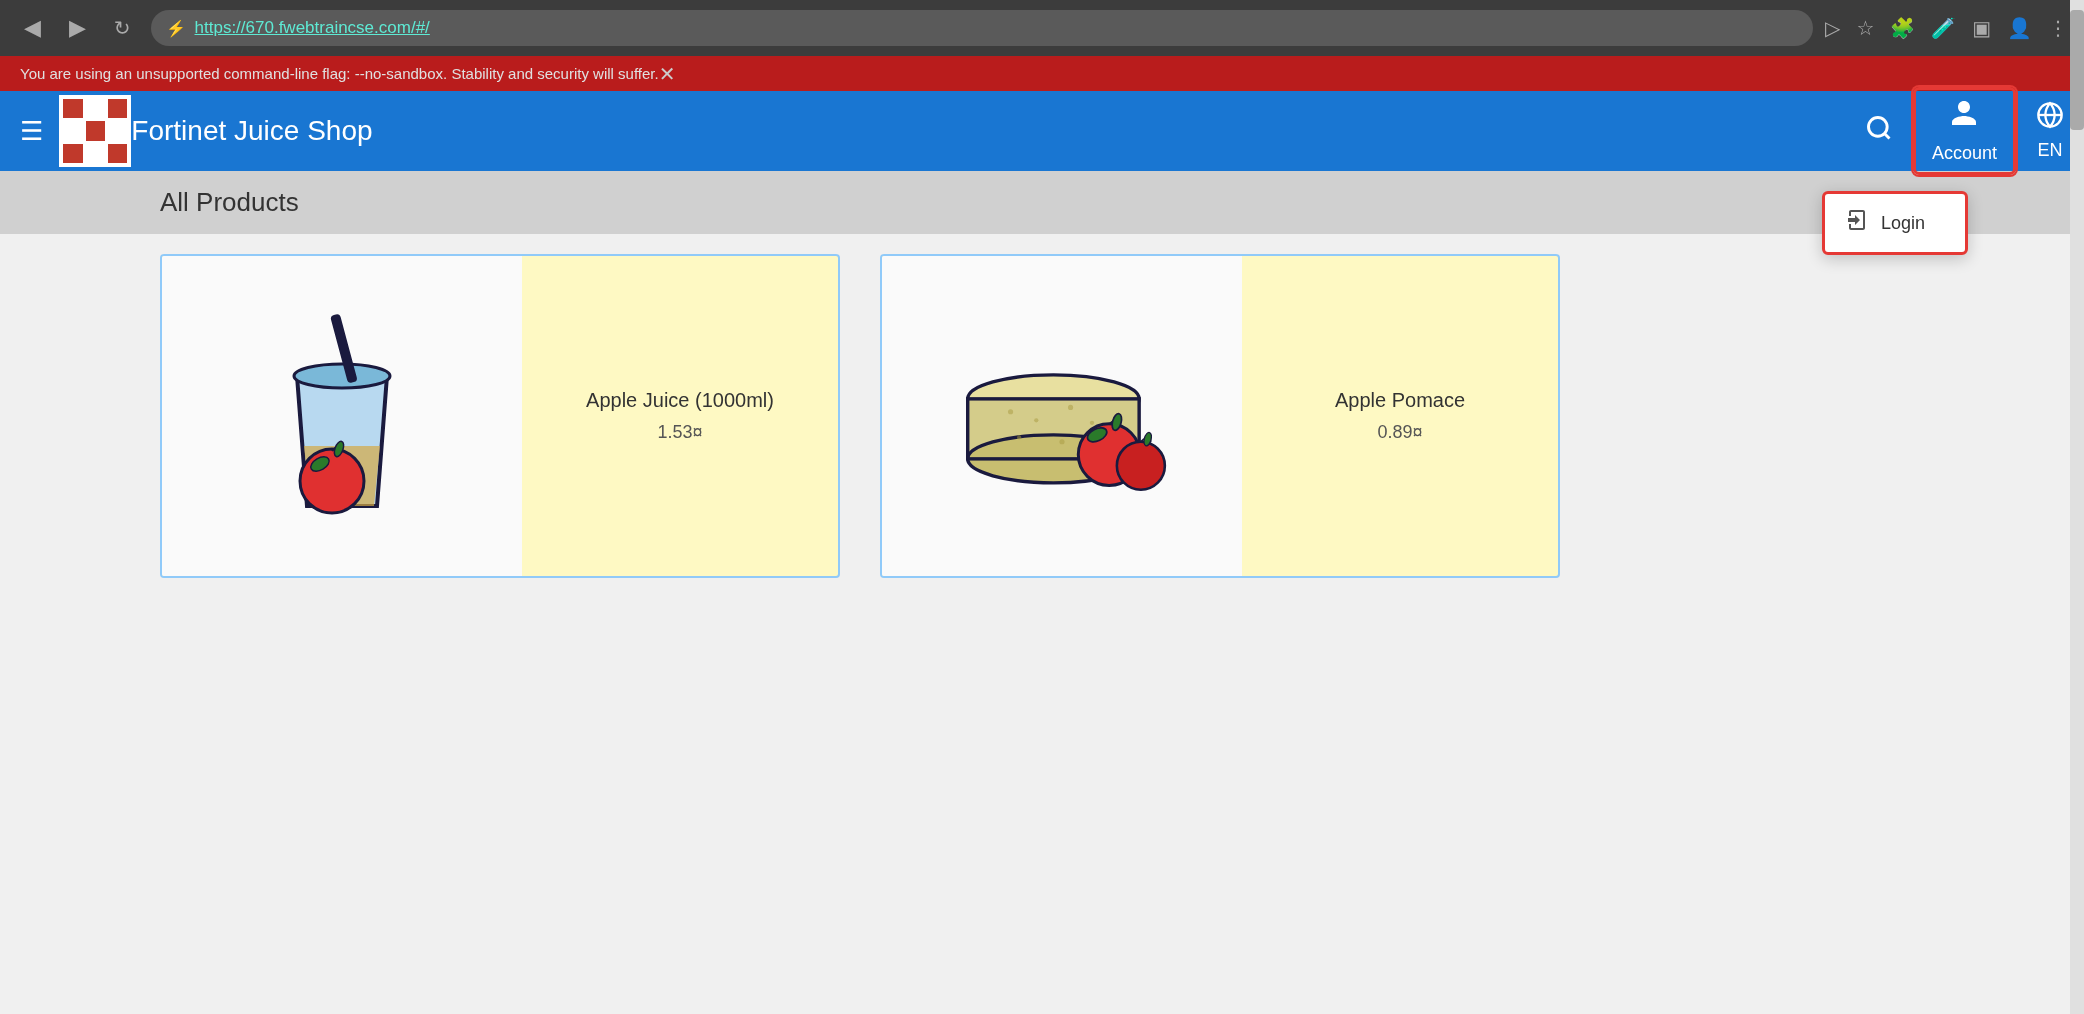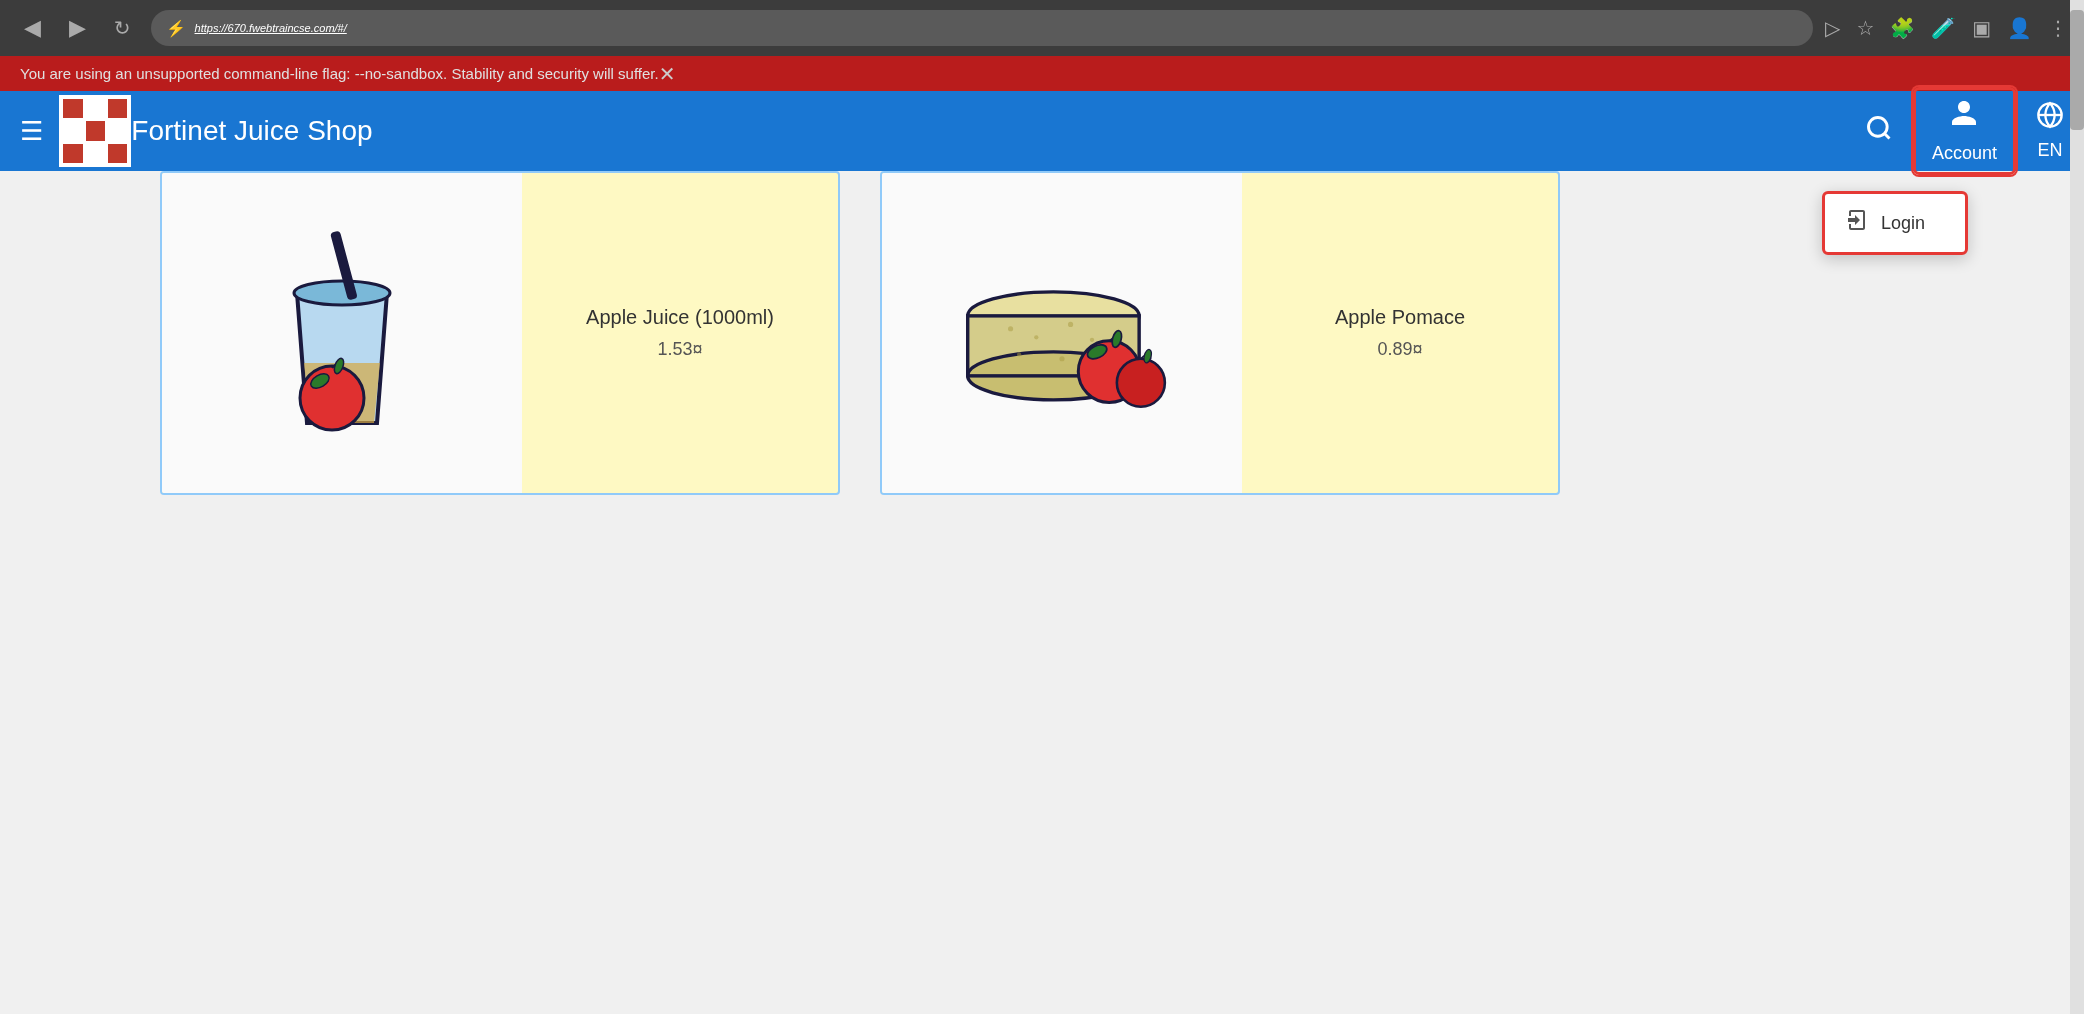--- a/index.html
+++ b/index.html
@@ -37,24 +37,23 @@
       display: flex;
       align-items: center;
       padding: 0 16px;
       gap: 8px;
     }
     .address-icon {
       color: #f90;
       font-size: 16px;
     }
     .address-text {
-      color: #ffffff;
-      font-size: 11px;
+      color: #5eead4;
+      font-size: 17px;
       text-decoration: underline;
-      font-style: italic;
     }
     .browser-actions {
       display: flex;
       align-items: center;
       gap: 16px;
     }
     .browser-action-btn {
       color: #aaa;
       font-size: 20px;
       background: none;
@@ -353,20 +352,23 @@
             <path d="M10 17l5-5-5-5v3H3v4h7v3zm8-15H6c-1.1 0-2 .9-2 2v4h2V4h12v16H6v-4H4v4c0 1.1.9 2 2 2h12c1.1 0 2-.9 2-2V4c0-1.1-.9-2-2-2z"></path>
           </svg>
         </span>
         <span>Login</span>
       </div>
     </div>
   </div>
 </div>
 
 <div class="products-section">
+  <div class="all-products-bar">
+    <span class="all-products-title">All Products</span>
+  </div>
 
   <div class="products-grid">
 
     <div class="product-card">
       <div class="product-image-area">
         <svg class="juice-cup" viewBox="0 0 200 240">
 
           <path d="M55 80 L65 210 L135 210 L145 80 Z" fill="#b8d9f0" stroke="#1a1a3e" stroke-width="4"></path>
 
           <ellipse cx="100" cy="80" rx="48" ry="12" fill="#7ab8d8" stroke="#1a1a3e" stroke-width="3"></ellipse>

